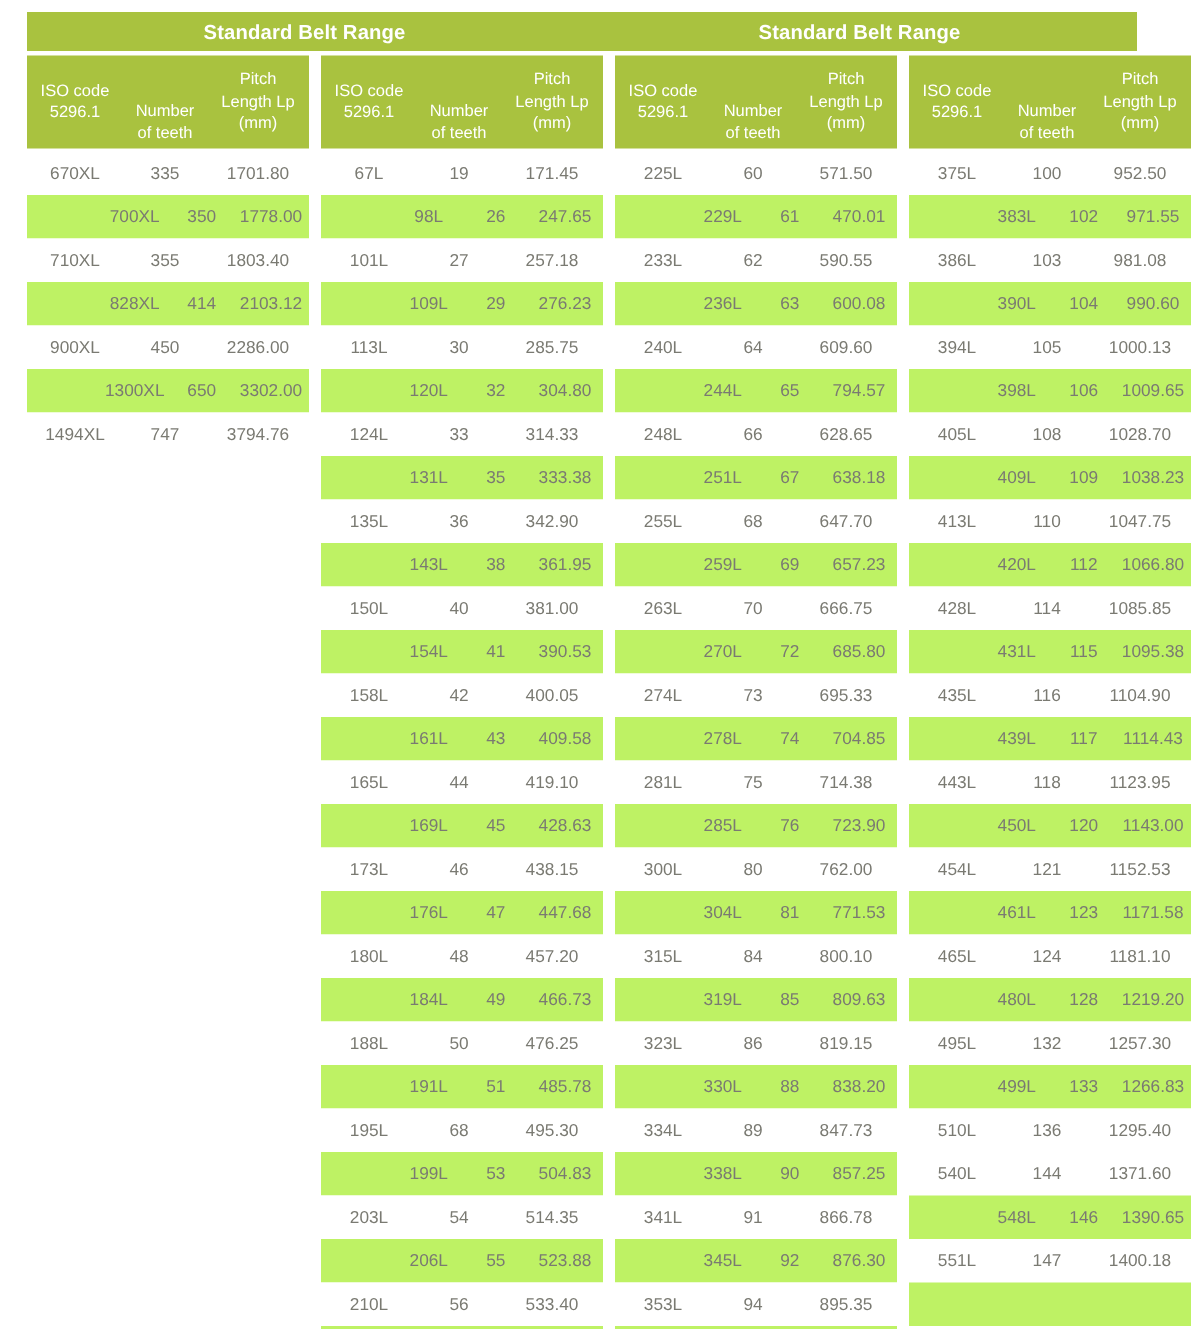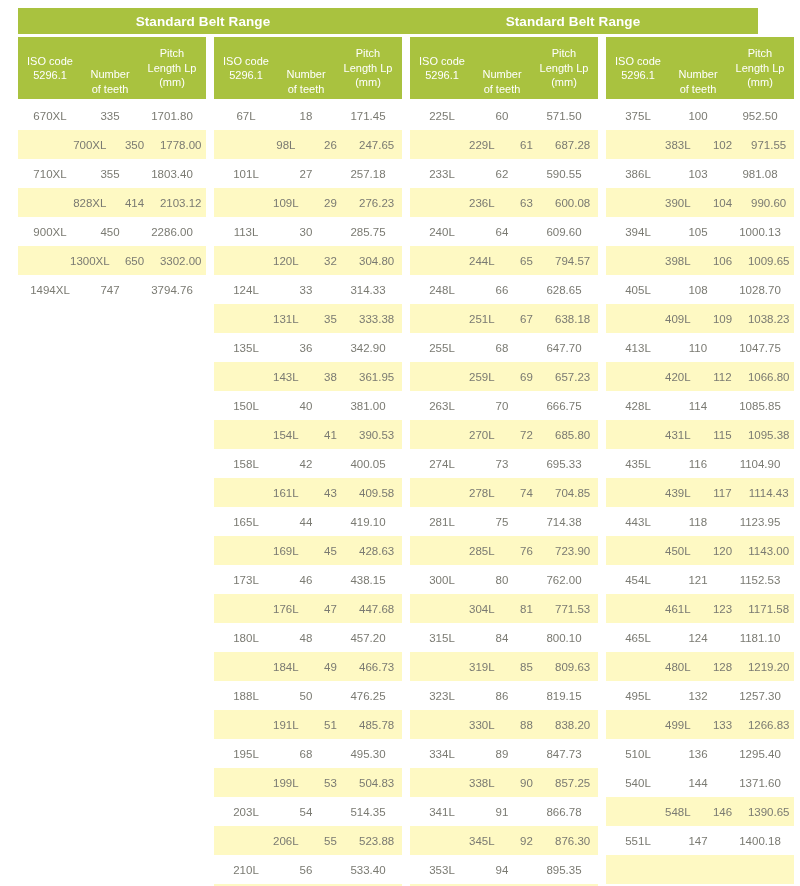--- a/index.html
+++ b/index.html
@@ -67,21 +67,21 @@
   .col {
     width: 188px;
   }
   .col + .col { margin-left: 8px; }
   .trow {
     display: flex;
     height: 29px;
     align-items: center;
     background: #ffffff;
   }
-  .trow.alt { background: #fef9c3; padding-left: 48px; }
+  .trow.alt { background: #bef264; padding-left: 48px; }
   .trow.blank { background: #ffffff; }
   .cell {
     font-size: 11.5px;
     color: #7a7a72;
     text-align: center;
     white-space: nowrap;
     overflow: hidden;
   }
   .cell.c1 { width: 64px; }
   .cell.c2 { width: 56px; }
@@ -299,21 +299,21 @@
         </div>
         <div class="trow blank">
           <div class="cell c1"></div>
           <div class="cell c2"></div>
           <div class="cell c3"></div>
         </div>
       </div>
     <div class="col">
         <div class="trow">
           <div class="cell c1">67L</div>
-          <div class="cell c2">18</div>
+          <div class="cell c2">19</div>
           <div class="cell c3">171.45</div>
         </div>
         <div class="trow alt">
           <div class="cell c1">98L</div>
           <div class="cell c2">26</div>
           <div class="cell c3">247.65</div>
         </div>
         <div class="trow">
           <div class="cell c1">101L</div>
           <div class="cell c2">27</div>
@@ -443,21 +443,21 @@
       </div>
     <div class="col">
         <div class="trow">
           <div class="cell c1">225L</div>
           <div class="cell c2">60</div>
           <div class="cell c3">571.50</div>
         </div>
         <div class="trow alt">
           <div class="cell c1">229L</div>
           <div class="cell c2">61</div>
-          <div class="cell c3">687.28</div>
+          <div class="cell c3">470.01</div>
         </div>
         <div class="trow">
           <div class="cell c1">233L</div>
           <div class="cell c2">62</div>
           <div class="cell c3">590.55</div>
         </div>
         <div class="trow alt">
           <div class="cell c1">236L</div>
           <div class="cell c2">63</div>
           <div class="cell c3">600.08</div>

